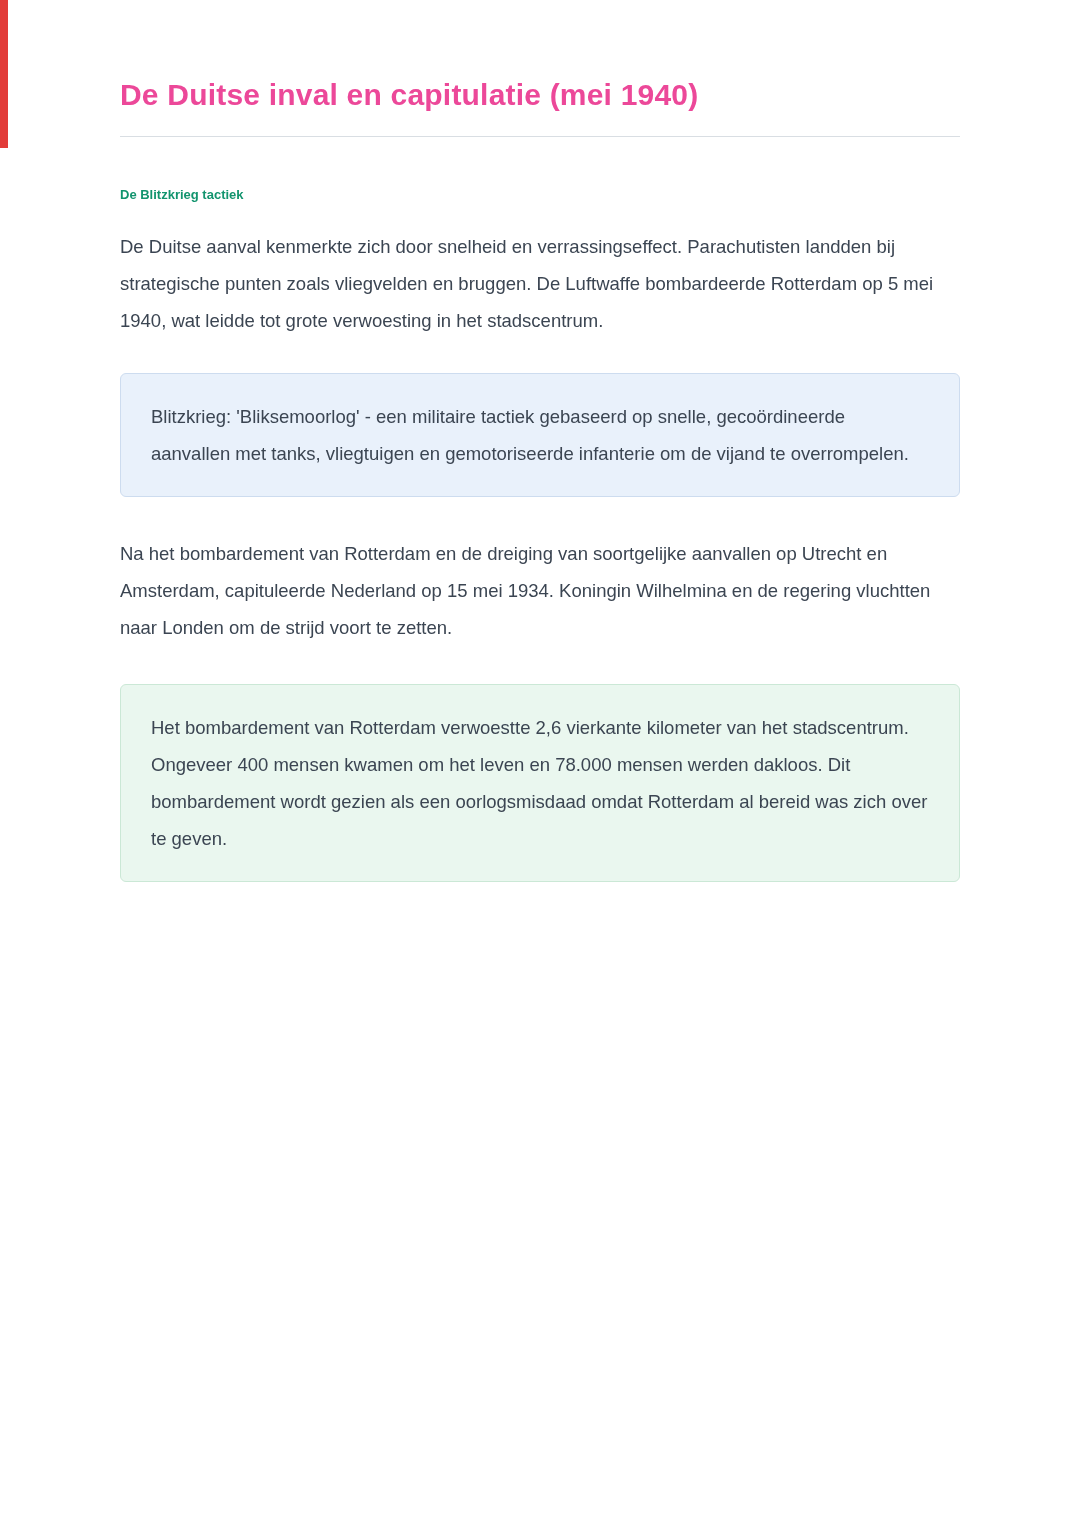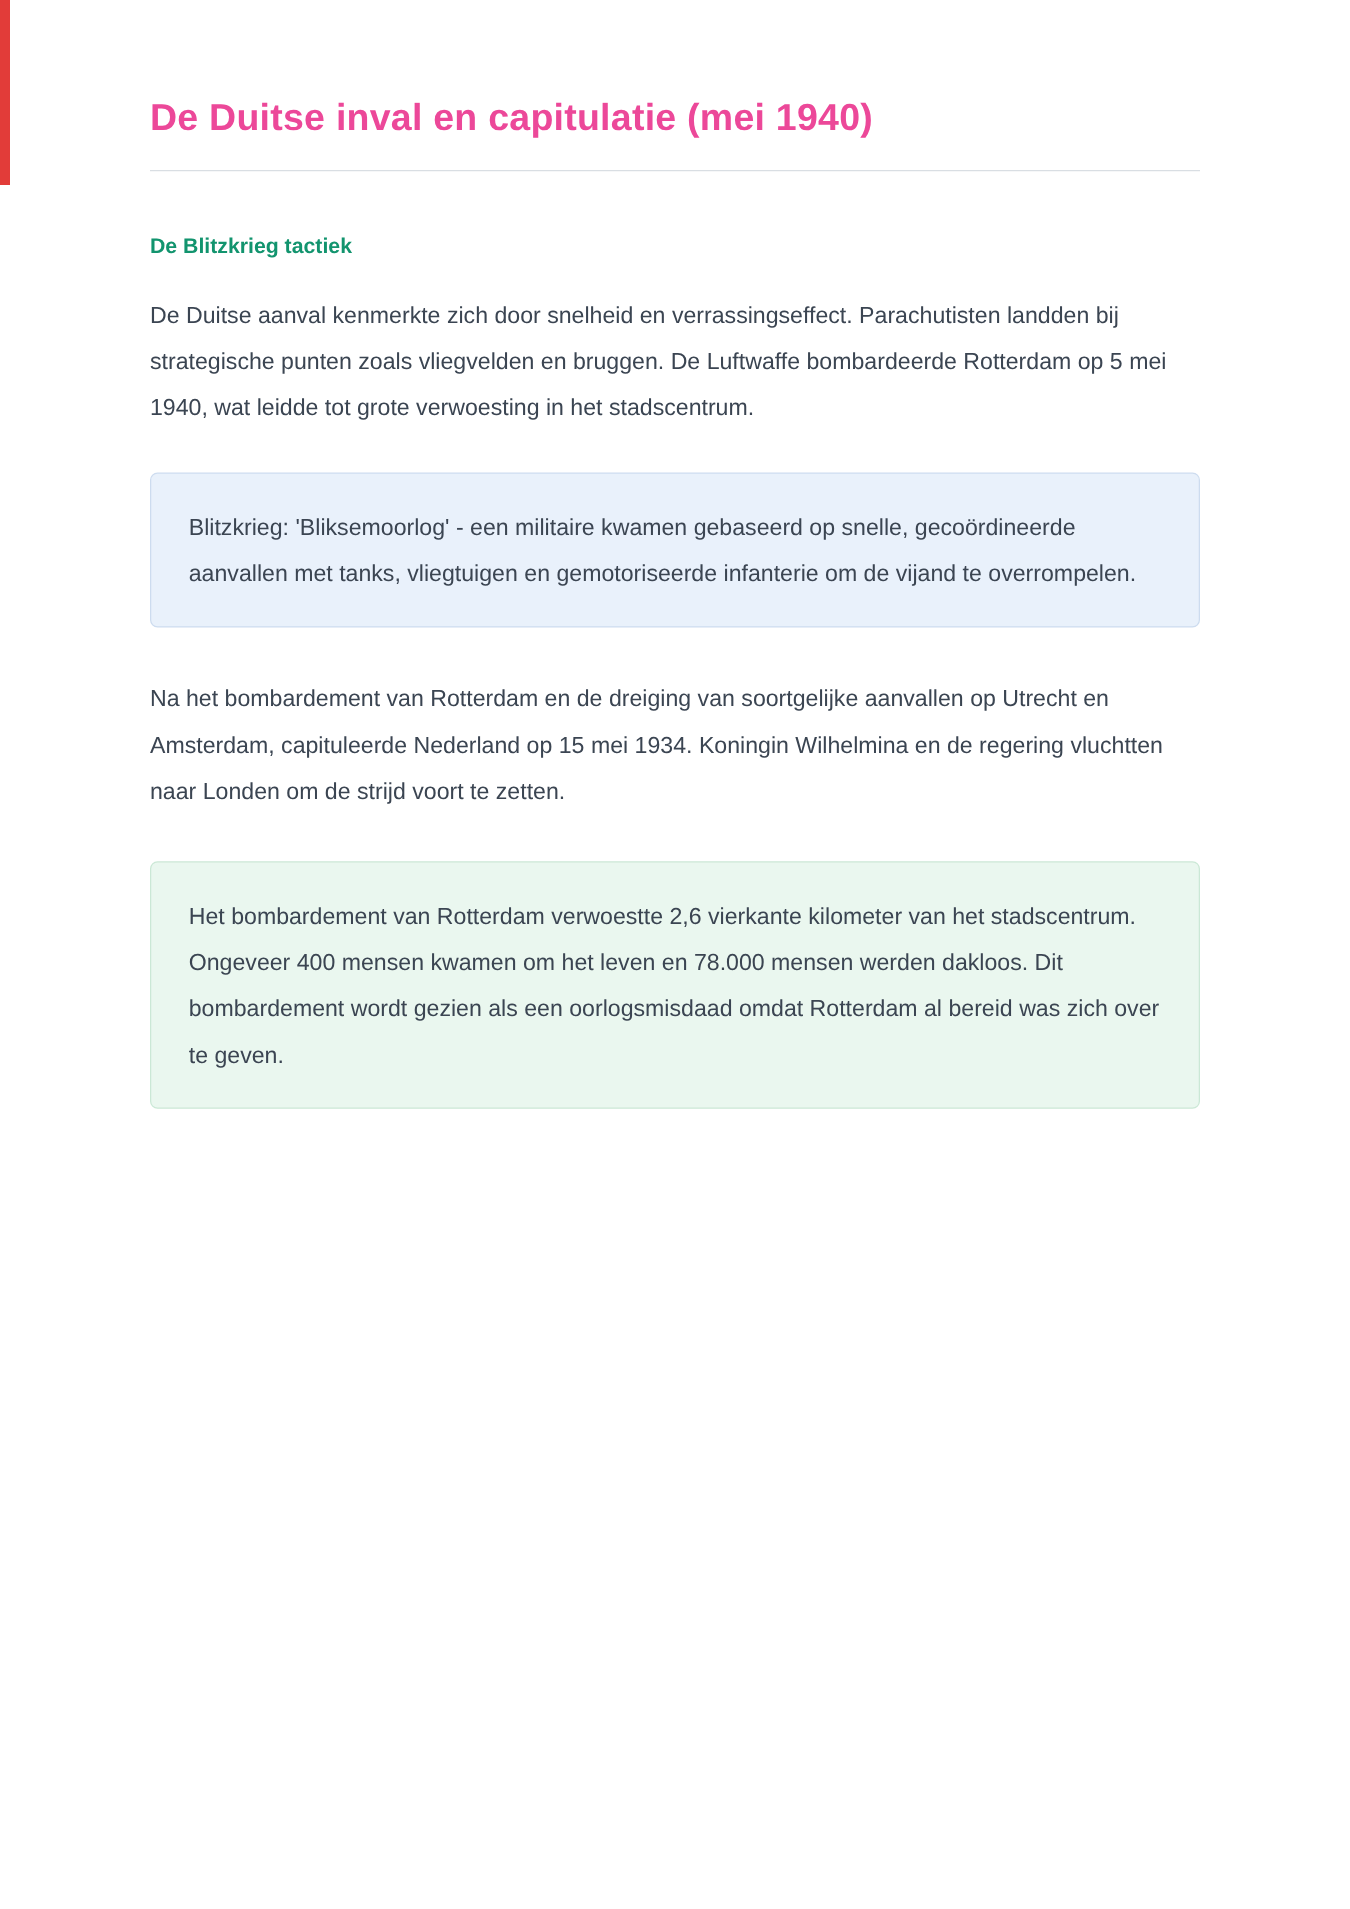--- a/index.html
+++ b/index.html
@@ -47,21 +47,21 @@
   p.body-text {
     font-size: 18.5px;
     line-height: 37px;
     color: #3b4552;
   }
 
   p.intro { margin-top: 30px; }
 
   h2.section-heading {
     margin-top: 50px;
-    font-size: 17px;
+    font-size: 13px;
     font-weight: 700;
     color: #12946e;
   }
 
   p.section-paragraph { margin-top: 26px; }
 
   .callout {
     margin-top: 34px;
     border-radius: 6px;
     padding: 24px 30px;
@@ -97,21 +97,21 @@
   <h1 class="page-title">De Duitse inval en capitulatie (mei 1940)</h1>
 
   <hr class="title-rule">
 
 
   <h2 class="section-heading">De Blitzkrieg tactiek</h2>
 
   <p class="body-text section-paragraph">De Duitse aanval kenmerkte zich door snelheid en verrassingseffect. Parachutisten landden bij strategische punten zoals vliegvelden en bruggen. De Luftwaffe bombardeerde Rotterdam op 5 mei 1940, wat leidde tot grote verwoesting in het stadscentrum.</p>
 
   <div class="callout callout-blue">
-    <p>Blitzkrieg: 'Bliksemoorlog' - een militaire kwamen gebaseerd op snelle, gecoördineerde aanvallen met tanks, vliegtuigen en gemotoriseerde infanterie om de vijand te overrompelen.</p>
+    <p>Blitzkrieg: 'Bliksemoorlog' - een militaire tactiek gebaseerd op snelle, gecoördineerde aanvallen met tanks, vliegtuigen en gemotoriseerde infanterie om de vijand te overrompelen.</p>
   </div>
 
   <p class="body-text capitulation">Na het bombardement van Rotterdam en de dreiging van soortgelijke aanvallen op Utrecht en Amsterdam, capituleerde Nederland op 15 mei 1934. Koningin Wilhelmina en de regering vluchtten naar Londen om de strijd voort te zetten.</p>
 
   <div class="callout callout-green">
     <p>Het bombardement van Rotterdam verwoestte 2,6 vierkante kilometer van het stadscentrum. Ongeveer 400 mensen kwamen om het leven en 78.000 mensen werden dakloos. Dit bombardement wordt gezien als een oorlogsmisdaad omdat Rotterdam al bereid was zich over te geven.</p>
   </div>
 
 </main>
 

